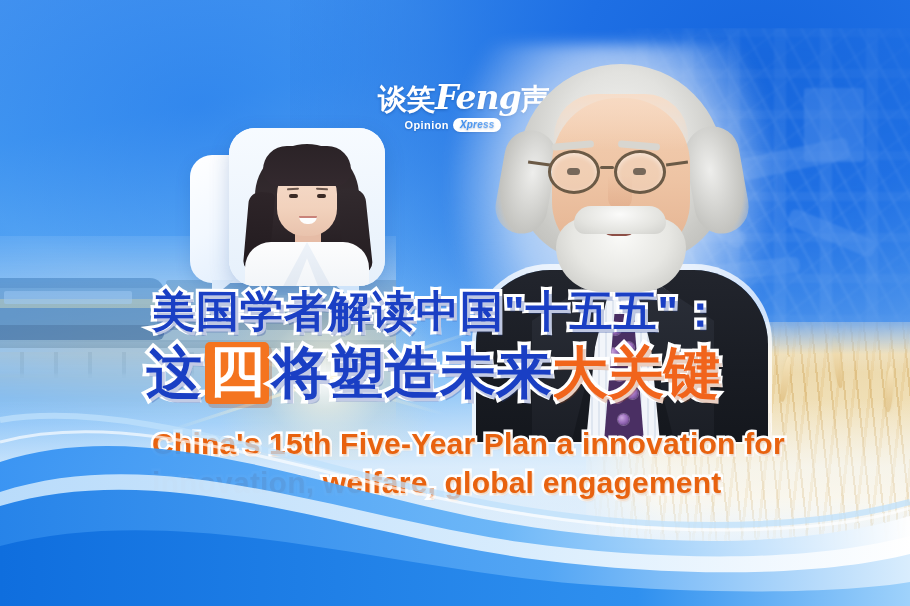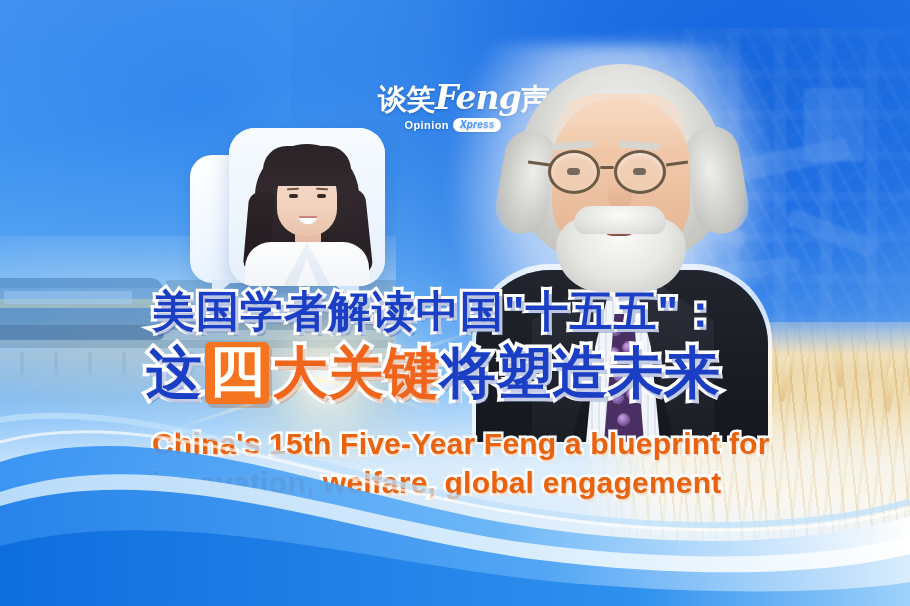--- a/index.html
+++ b/index.html
@@ -502,27 +502,27 @@
     <div class="g-bridge"></div>
   </div>
 
   <div class="burst"></div>
 
   <div class="titles">
     <div class="t-line t1">美国学者解读中国"十五五"：</div>
     <div class="t-line t2">
       <span class="seg blue">这</span>
       <span class="seg boxed">四</span>
+      <span class="seg blue">将塑造未来</span>
       <span class="seg orange">大关键</span>
-      <span class="seg blue">将塑造未来</span>
     </div>
   </div>
 
   <div class="sub">
-    <div>China's 15th Five-Year Feng a blueprint for</div>
+    <div>China's 15th Five-Year Plan a innovation for</div>
     <div>innovation, welfare, global engagement</div>
   </div>
 
   <div class="waves">
     <svg viewBox="0 0 910 210" preserveAspectRatio="none" aria-hidden="true">
       <defs>
         <linearGradient id="wA" x1="0" y1="0" x2="1" y2="0">
           <stop offset="0" stop-color="#2f8ef2"></stop>
           <stop offset="0.55" stop-color="#63b2f7"></stop>
           <stop offset="1" stop-color="#ffffff"></stop>

